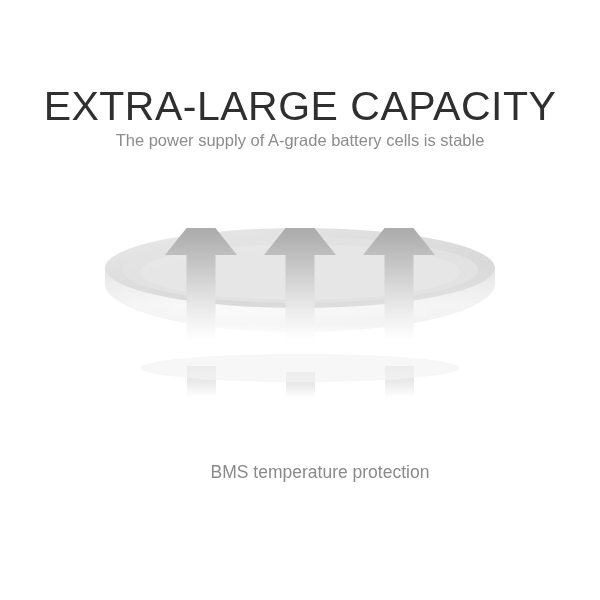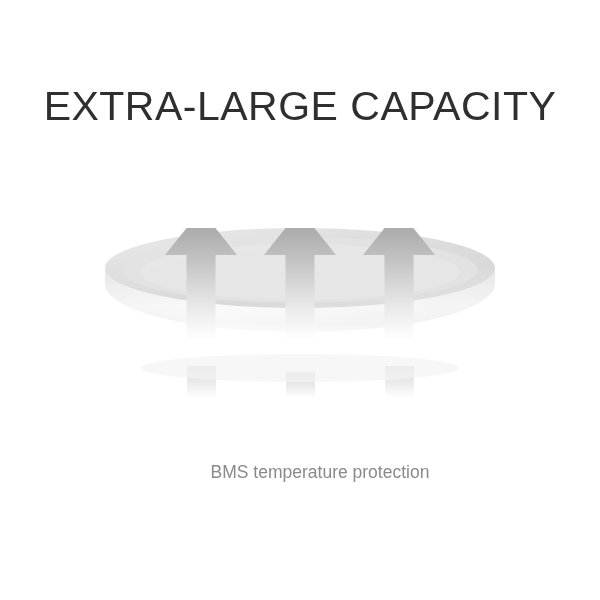--- a/index.html
+++ b/index.html
@@ -84,20 +84,21 @@
     padding-left: 40px;
   }
 </style>
 </head>
 <body>
 
 <div class="poster">
 
   <div class="title">EXTRA-LARGE CAPACITY</div>
 
+  <div class="subtitle">The power supply of A-grade battery cells is stable</div>
 
   <div class="illustration">
     <svg viewBox="0 0 600 240" xmlns="http://www.w3.org/2000/svg">
       <defs>
 
         <linearGradient id="arrowGrad" x1="0" y1="0" x2="0" y2="1">
           <stop offset="0.00" stop-color="#a8a8a8"></stop>
           <stop offset="0.16" stop-color="#adadad"></stop>
           <stop offset="0.22" stop-color="#b2b2b2"></stop>
           <stop offset="0.42" stop-color="#c6c6c6"></stop>

